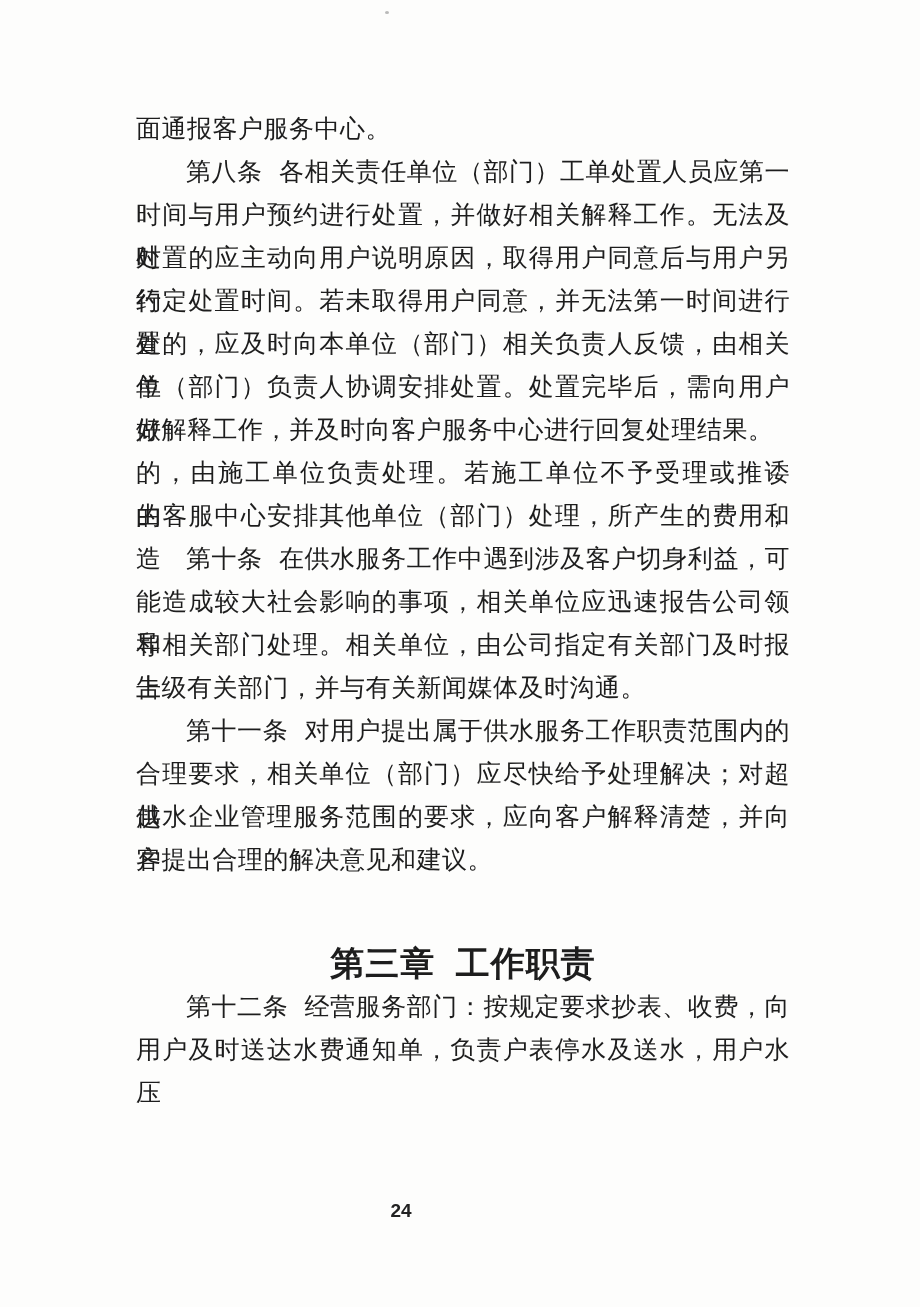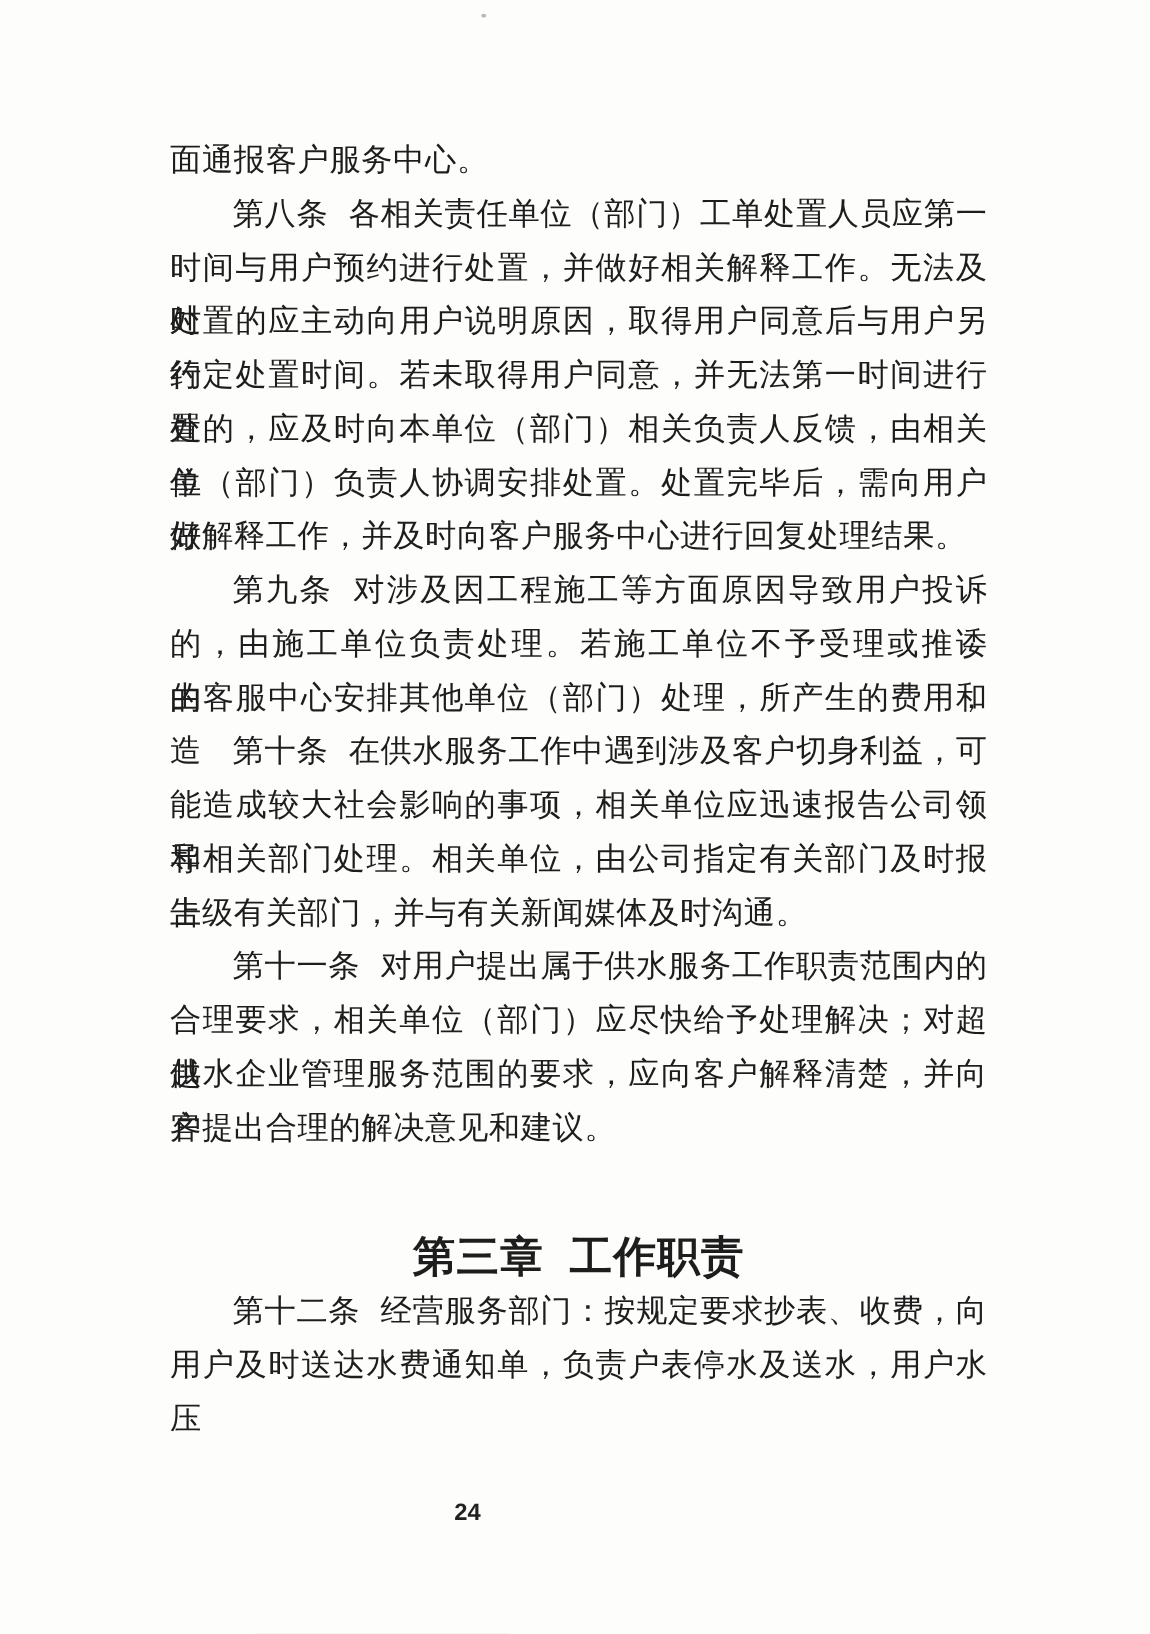--- a/index.html
+++ b/index.html
@@ -59,20 +59,21 @@
   }
   .page-footer {
     position: absolute;
     top: 1200px;
     left: 0;
     width: 748px;
     text-align: center;
     font-size: 19px;
     font-weight: 600;
     color: #222;
+    padding-left: 27px;
   }
   .scan-dot {
     position: absolute;
     left: 385px;
     top: 11px;
     width: 4px;
     height: 3px;
     background: #a8a8a8;
     border-radius: 50%;
     opacity: 0.8;
@@ -90,21 +91,20 @@
     <div class="line end">面通报客户服务中心。</div>
 
     <div class="line first"><span class="term">第八条</span><span>各相关责任单位（部门）工单处置人员应第一</span></div>
     <div class="line full">时间与用户预约进行处置，并做好相关解释工作。无法及时</div>
     <div class="line full">处置的应主动向用户说明原因，取得用户同意后与用户另行</div>
     <div class="line full">约定处置时间。若未取得用户同意，并无法第一时间进行处</div>
     <div class="line full">置的，应及时向本单位（部门）相关负责人反馈，由相关单</div>
     <div class="line full">位（部门）负责人协调安排处置。处置完毕后，需向用户做</div>
     <div class="line end">好解释工作，并及时向客户服务中心进行回复处理结果。</div>
 
-    <div class="line first"><span class="term">第九条</span><span>对涉及因工程施工等方面原因导致用户投诉</span></div>
     <div class="line full">的，由施工单位负责处理。若施工单位不予受理或推诿的，</div>
     <div class="line full">由客服中心安排其他单位（部门）处理，所产生的费用和造</div>
 
     <div class="line first"><span class="term">第十条</span><span>在供水服务工作中遇到涉及客户切身利益，可</span></div>
     <div class="line full">能造成较大社会影响的事项，相关单位应迅速报告公司领导</div>
     <div class="line full">和相关部门处理。相关单位，由公司指定有关部门及时报告</div>
     <div class="line end">上级有关部门，并与有关新闻媒体及时沟通。</div>
 
     <div class="line first"><span class="term">第十一条</span><span>对用户提出属于供水服务工作职责范围内的</span></div>
     <div class="line full">合理要求，相关单位（部门）应尽快给予处理解决；对超越</div>

